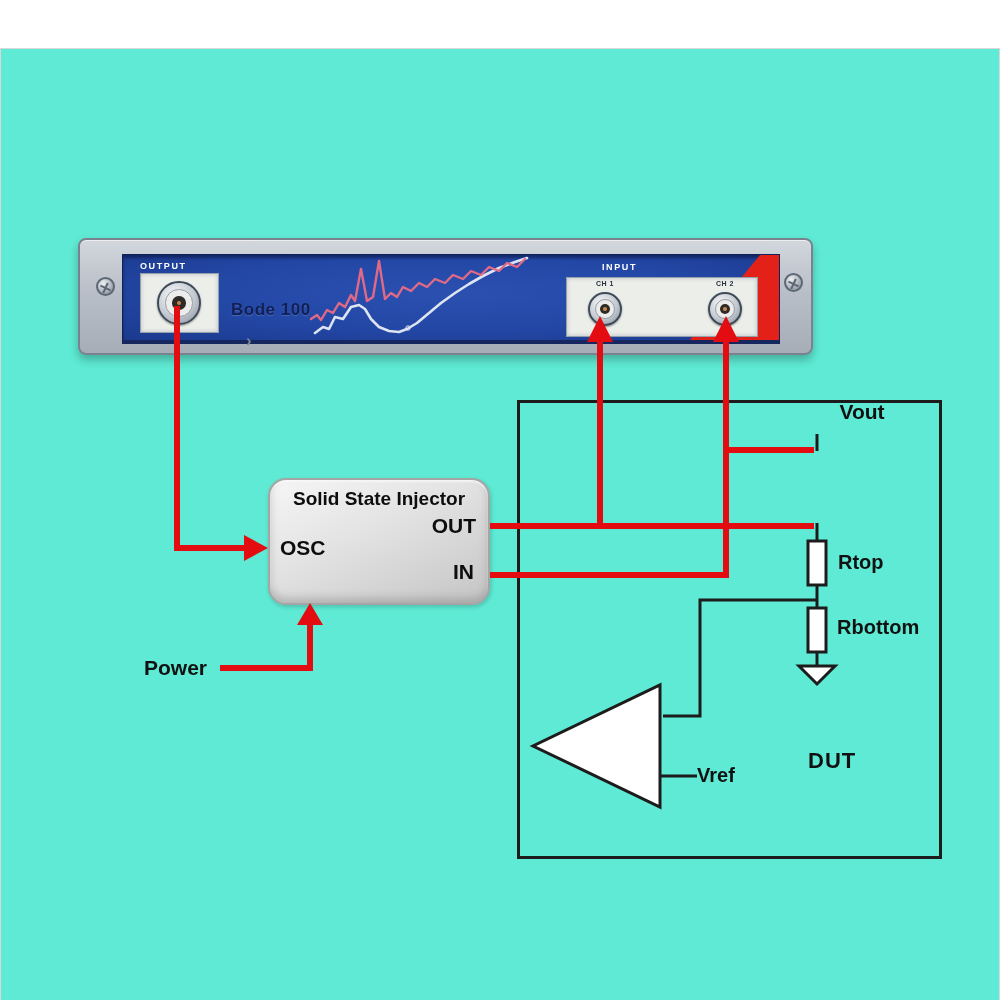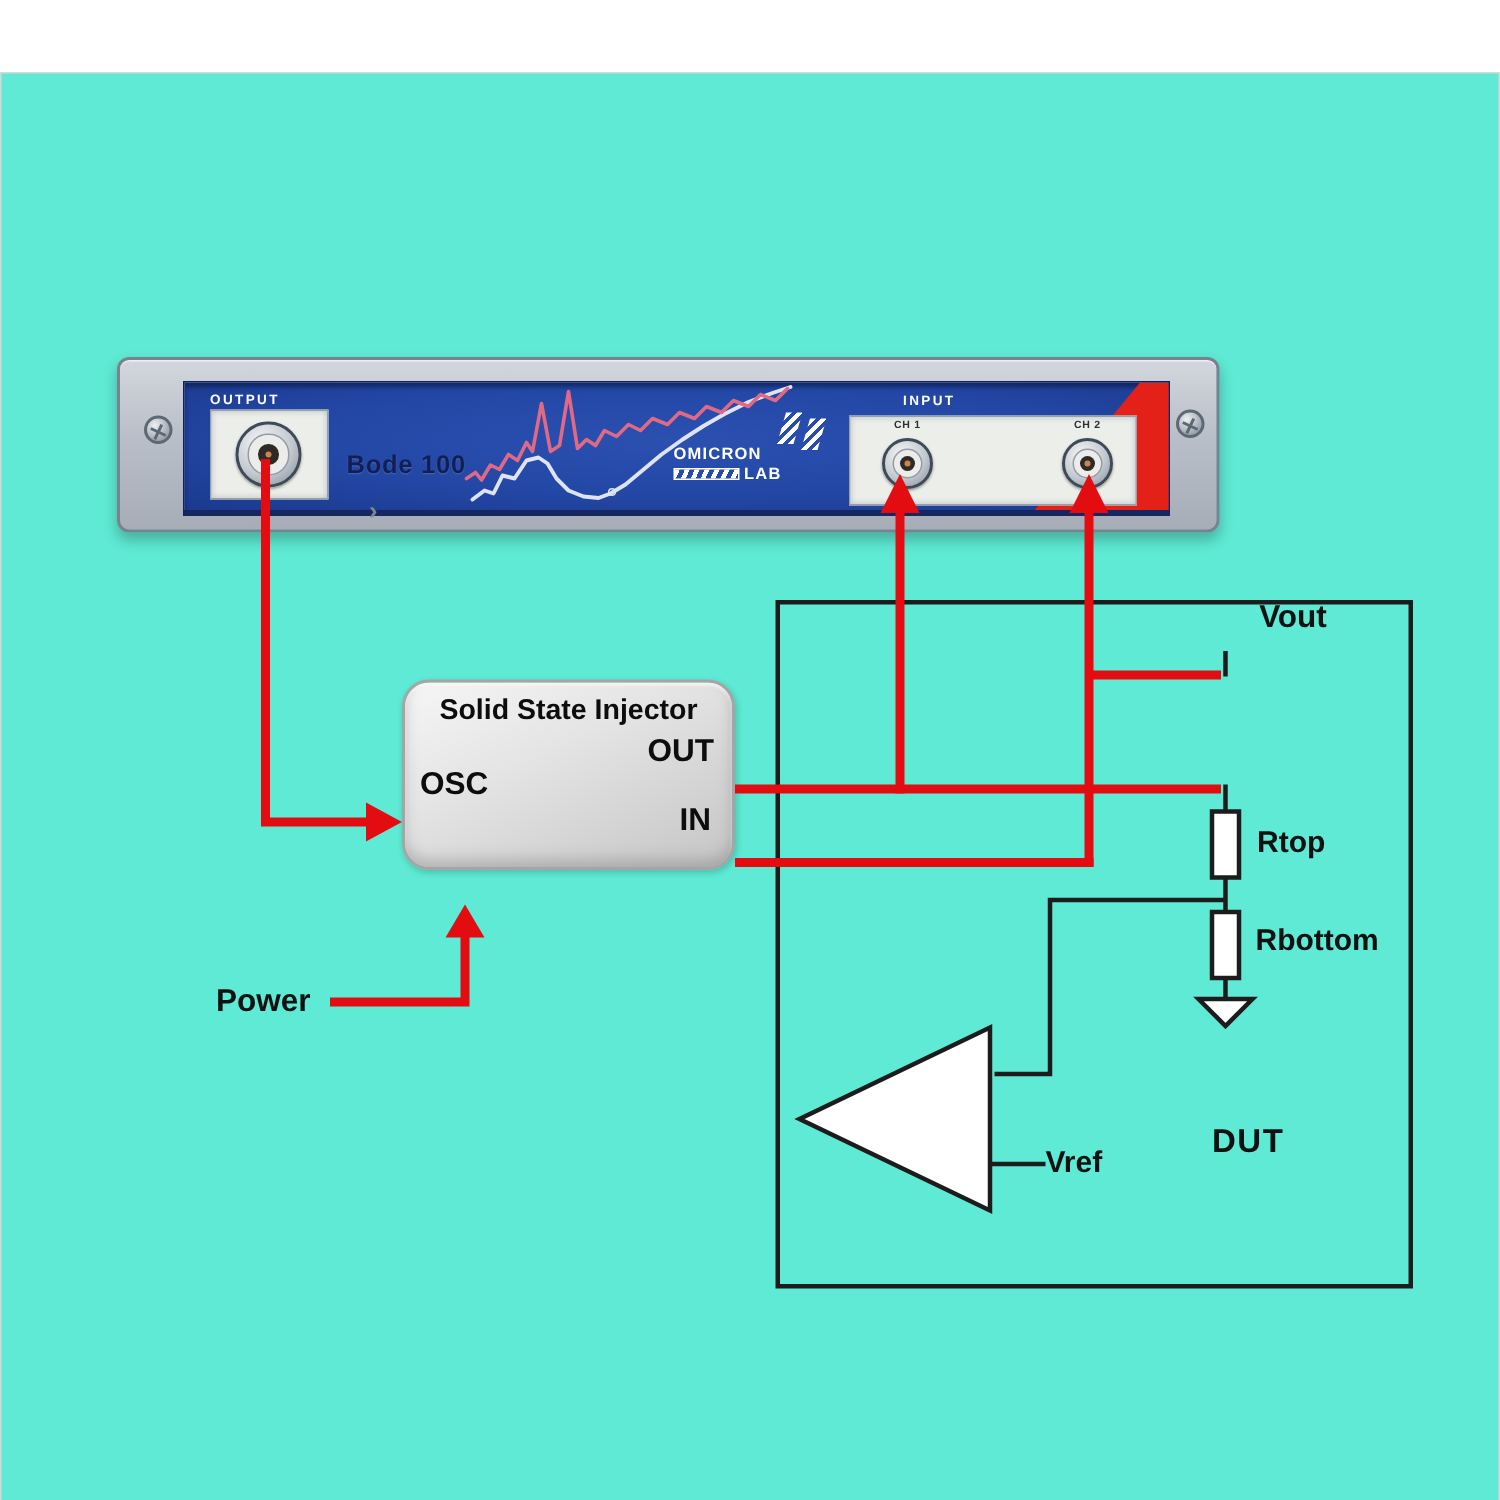--- a/index.html
+++ b/index.html
@@ -45,21 +45,21 @@
   .omicron-bar{position:absolute;left:0;top:17px;width:44px;height:8px;border:1px solid #fff;
     background:repeating-linear-gradient(115deg,#fff 0 3px,transparent 3px 6px);}
   .omicron-lab{position:absolute;left:47px;top:15px;font-size:11px;font-weight:bold;letter-spacing:.8px;}
   .logo-glyph{position:absolute;width:11px;height:21px;transform:skewX(-16deg);
     background:repeating-linear-gradient(125deg,#fff 0 3px,transparent 3px 6px);}
   .wedge-svg{position:absolute;left:558px;top:0;}
   .chevron{position:absolute;left:166px;top:92px;color:#79markdown8794;color:#7c8794;
     font-size:17px;font-weight:bold;line-height:17px;}
 
   
-  .injector{position:absolute;left:268px;top:405px;width:222px;height:127px;border-radius:18px;
+  .injector{position:absolute;left:268px;top:430px;width:222px;height:127px;border-radius:18px;
     background:linear-gradient(155deg,#f6f6f6 0%,#e4e4e4 40%,#c5c5c5 100%);
     border:2px solid #a5a5a5;
     box-shadow:inset 0 -5px 9px rgba(110,110,110,.35), inset 0 2px 2px rgba(255,255,255,.8), 1px 2px 4px rgba(0,0,0,.18);}
   .injector-title{position:absolute;left:0;right:0;top:8px;text-align:center;
     font-size:19px;font-weight:bold;color:#0d0d0d;}
   .inj-port{position:absolute;font-size:21px;font-weight:bold;color:#0d0d0d;}
 
   
   .circ-label{position:absolute;color:#111;font-weight:bold;}
 
@@ -86,27 +86,20 @@
       </div>
 
       <div class="model-name">Bode 100</div>
 
       <svg class="curve-svg" width="225" height="90" viewBox="0 0 225 90">
         <polyline points="10,78 18,72 24,74 30,62 38,64 46,52 54,50 60,54 66,64 74,72 84,76 94,77 102,74 112,68 124,58 136,48 150,38 164,29 178,21 194,13 210,7 222,3" fill="none" stroke="#e8ecf5" stroke-width="2.6" stroke-linejoin="round" stroke-linecap="round" opacity="0.95"></polyline>
         <polyline points="6,64 12,60 16,65 22,55 28,58 34,48 40,52 46,40 50,46 56,14 62,46 68,42 74,6 80,44 86,38 92,42 98,32 106,36 114,28 122,32 130,24 140,28 148,20 158,24 166,16 176,20 184,12 194,16 202,8 212,12 220,4" fill="none" stroke="#e06a86" stroke-width="2.4" stroke-linejoin="round" stroke-linecap="round"></polyline>
         <circle cx="103" cy="73" r="2.2" fill="none" stroke="#dfe6f2" stroke-width="1"></circle>
       </svg>
 
-      <div class="omicron">
-        <div class="omicron-name">OMICRON</div>
-        <div class="omicron-bar"></div>
-        <div class="omicron-lab">LAB</div>
-        <span class="logo-glyph" style="left:72px;top:-20px;"></span>
-        <span class="logo-glyph" style="left:88px;top:-16px;"></span>
-      </div>
 
       <svg class="wedge-svg" width="100" height="90" viewBox="0 0 100 90">
         <polygon points="79,0 100,0 100,86 8,86" fill="var(--wedge-red)"></polygon>
       </svg>
 
       <div class="port-label" style="left:445px;top:7px;padding-left:34px;">INPUT</div>
       <div class="conn-panel" style="left:443px;top:22px;width:192px;height:60px;">
         <div class="ch-label" style="left:18px;">CH 1</div>
         <div class="ch-label" style="left:138px;">CH 2</div>
         <div class="bnc" style="left:21px;top:14px;width:34px;height:34px;">

